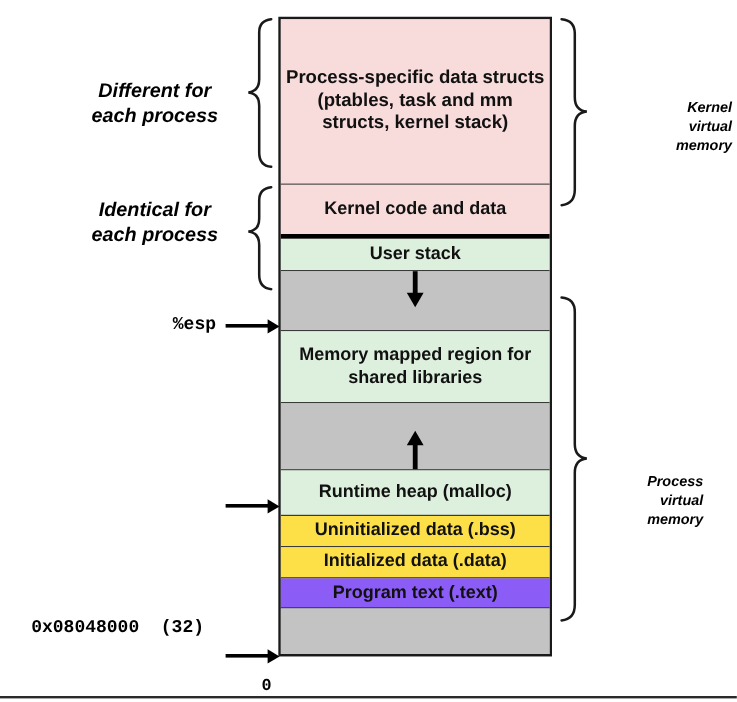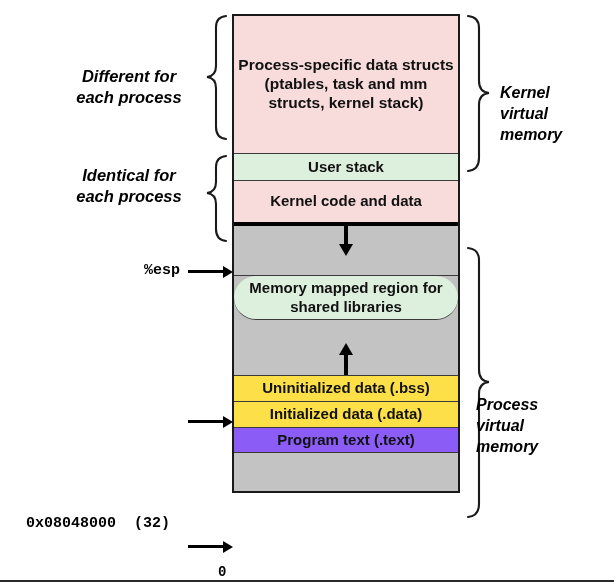--- a/index.html
+++ b/index.html
@@ -53,21 +53,21 @@
   .band.gray     { background: #c3c3c3; }
 
   .band.thick-under { border-bottom: 4px solid #000000; }
 
   
   .h-proc     { height: 138px; font-size: 15.5px; }
   .h-phys     { height: 42px; }
   .h-kcode    { height: 45px; }
   .h-ustack   { height: 27px; }
   .h-gap1     { height: 50px; }
-  .h-mmap     { height: 44px; border-radius: 22px; }
+  .h-mmap     { height: 60px; }
   .h-gap2     { height: 56px; }
   .h-heap     { height: 38px; }
   .h-bss      { height: 26px; }
   .h-data     { height: 26px; }
   .h-text     { height: 25px; }
   .h-bottom   { height: 38px; }
 
   
   .vert-arrow {
     position: absolute;
@@ -116,24 +116,24 @@
     white-space: pre-line;
   }
   #label-different { left: 58px; top: 66px;  width: 142px; }
   #label-identical { left: 58px; top: 165px; width: 142px; }
 
   
   .right-label {
     position: absolute;
     font-style: italic;
     font-weight: bold;
-    font-size: 16px;
+    font-size: 12px;
     color: #000;
     line-height: 1.32;
-    text-align: left;
+    text-align: right;
     white-space: pre-line;
   }
   #label-kernel  { left: 500px; top: 82px; width: 110px; }
   #label-process { left: 476px; top: 378px; width: 110px; margin-top: 16px; }
 
   
   #braces {
     position: absolute; left: 0; top: 0;
     width: 614px; height: 585px;
     pointer-events: none;
@@ -206,41 +206,42 @@
 <div id="diagram">
 
   <div class="mem-column">
 
     <div class="band pink h-proc">Process-specific data
 structs  (ptables,
 task and mm structs,
 kernel stack)</div>
 
 
+    <div class="band pink h-kcode thick-under">Kernel code and data</div>
+
     <div class="band green h-ustack">User stack</div>
-
-    <div class="band pink h-kcode thick-under">Kernel code and data</div>
 
     <div class="band gray h-gap1">
       <span class="vert-arrow arrow-down">
         <span class="shaft"></span>
           <span class="head"></span>
       </span>
     </div>
 
     <div class="band green h-mmap">Memory mapped region
 for shared libraries</div>
 
     <div class="band gray h-gap2">
       <span class="vert-arrow arrow-up">
         <span class="shaft"></span>
           <span class="head"></span>
       </span>
     </div>
 
+    <div class="band green h-heap">Runtime heap (malloc)</div>
 
     <div class="band lavender h-bss">Uninitialized data (.bss)</div>
 
     <div class="band lavender h-data">Initialized data (.data)</div>
 
     <div class="band yellow h-text">Program text (.text)</div>
 
     <div class="band gray h-bottom"></div>
   </div>
 

